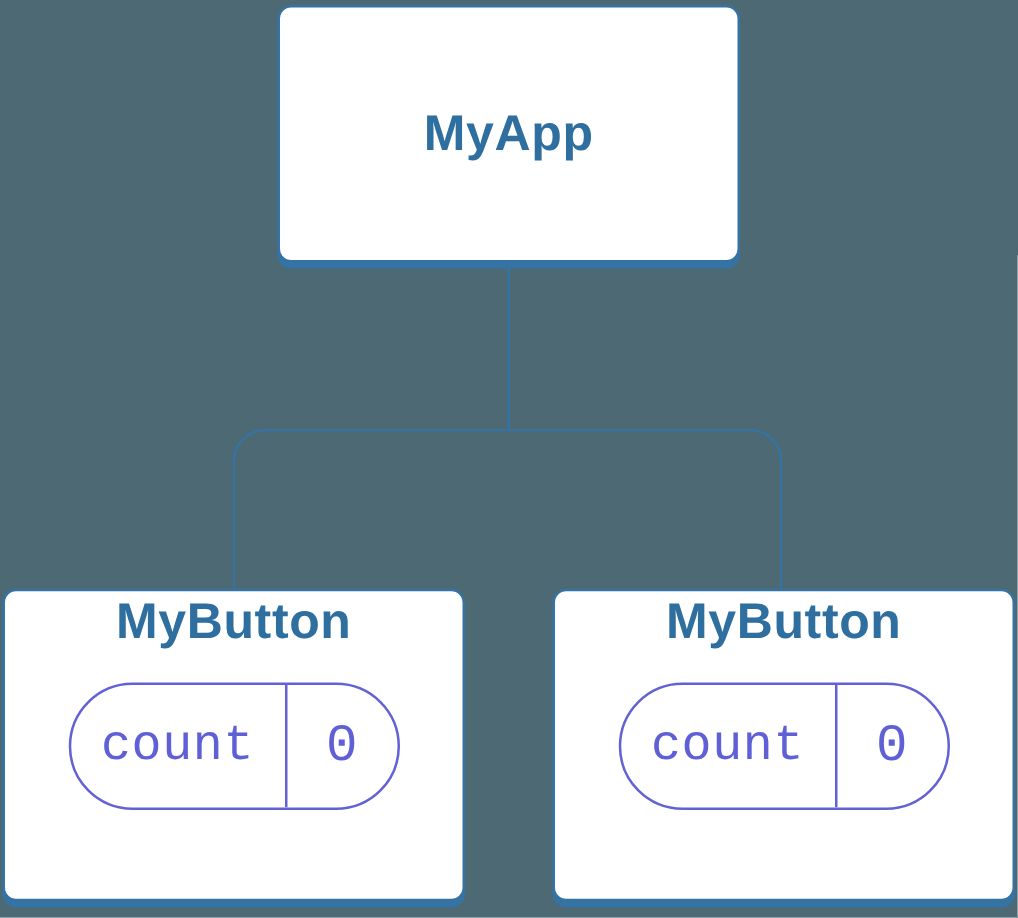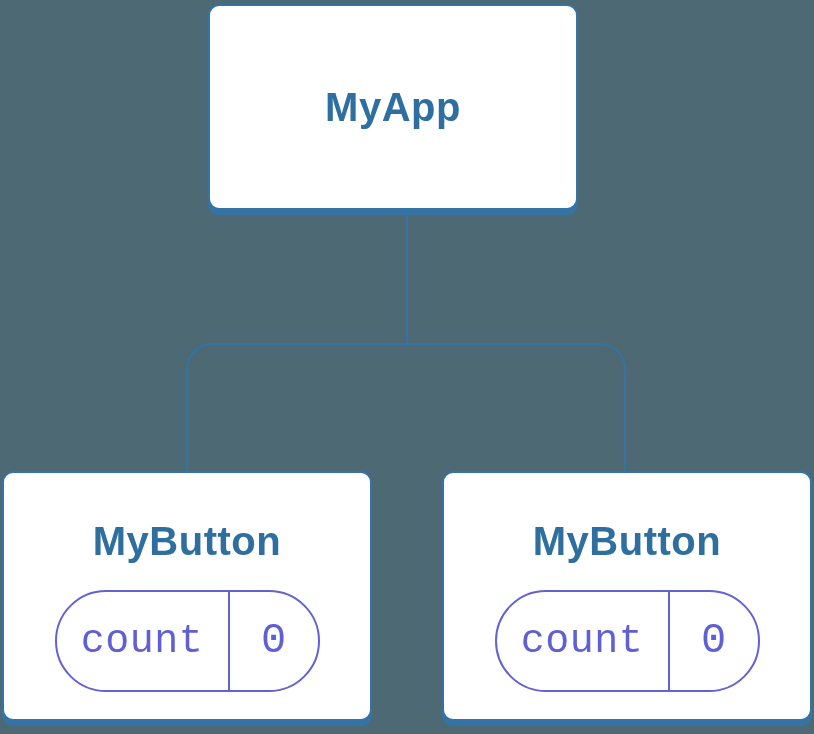--- a/index.html
+++ b/index.html
@@ -31,29 +31,28 @@
   }
   .node-title {
     color: var(--title-text);
     font-size: 40px;
     font-weight: 600;
     letter-spacing: 0.5px;
     line-height: 48px;
     text-align: center;
   }
   .root-node {
-    left: 208px; top: 4px;
+    left: 222px; top: 4px;
     width: 370px; height: 206px;
     display: flex; align-items: center; justify-content: center;
   }
   .child-node {
     top: 471px;
     width: 370px; height: 250px;
     display: flex; flex-direction: column; align-items: center;
-    padding-top: 44px;
   }
   .child-node.left  { left: 2px; }
   .child-node.right { left: 442px; }
   .state-pill {
     margin-top: 25px;
     width: 265px; height: 102px;
     border: 2px solid var(--state-stroke);
     border-radius: 51px;
     display: flex;
     align-items: stretch;

